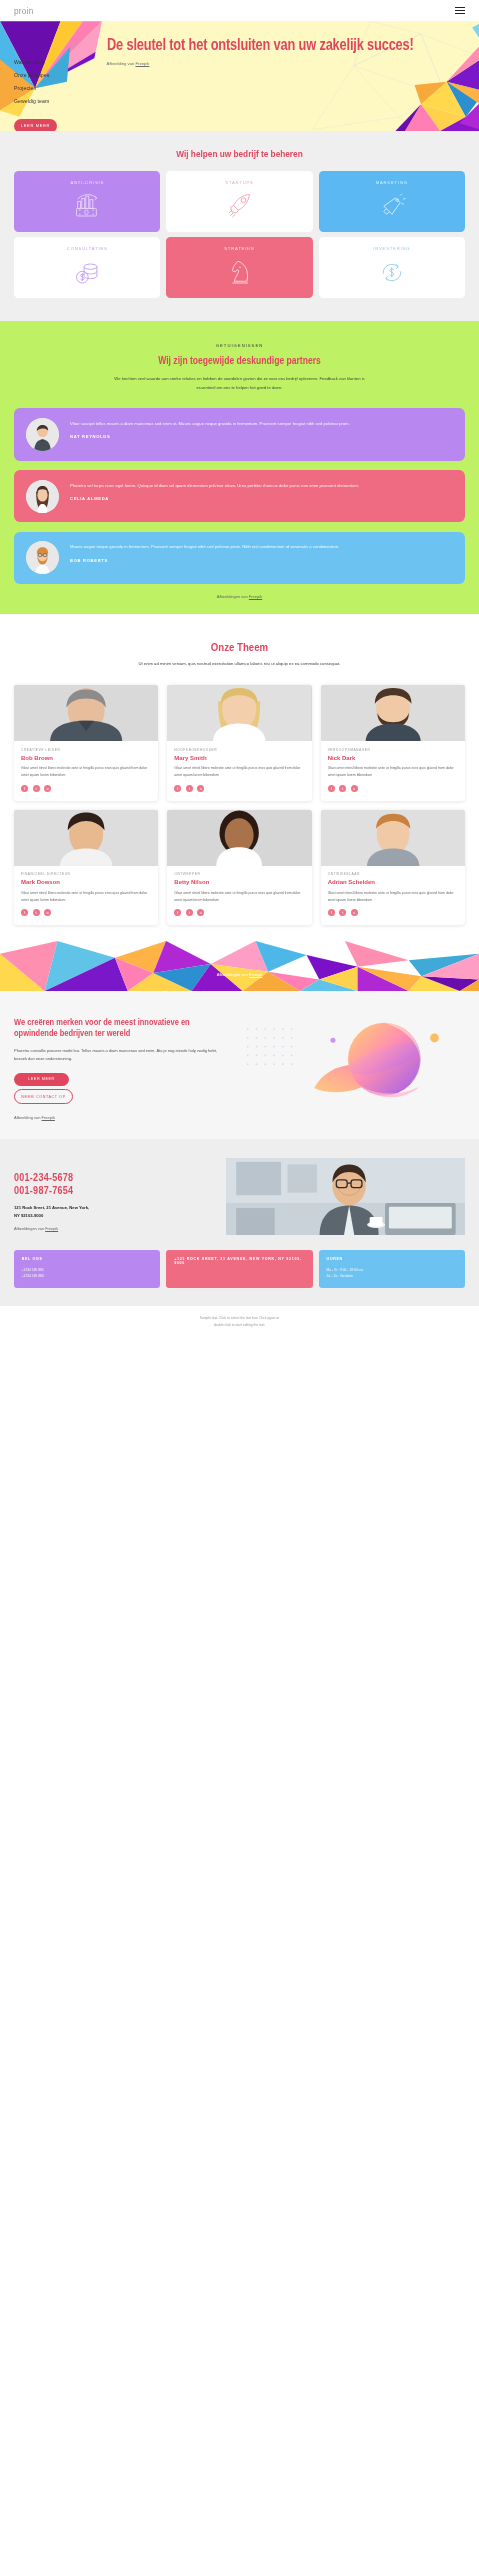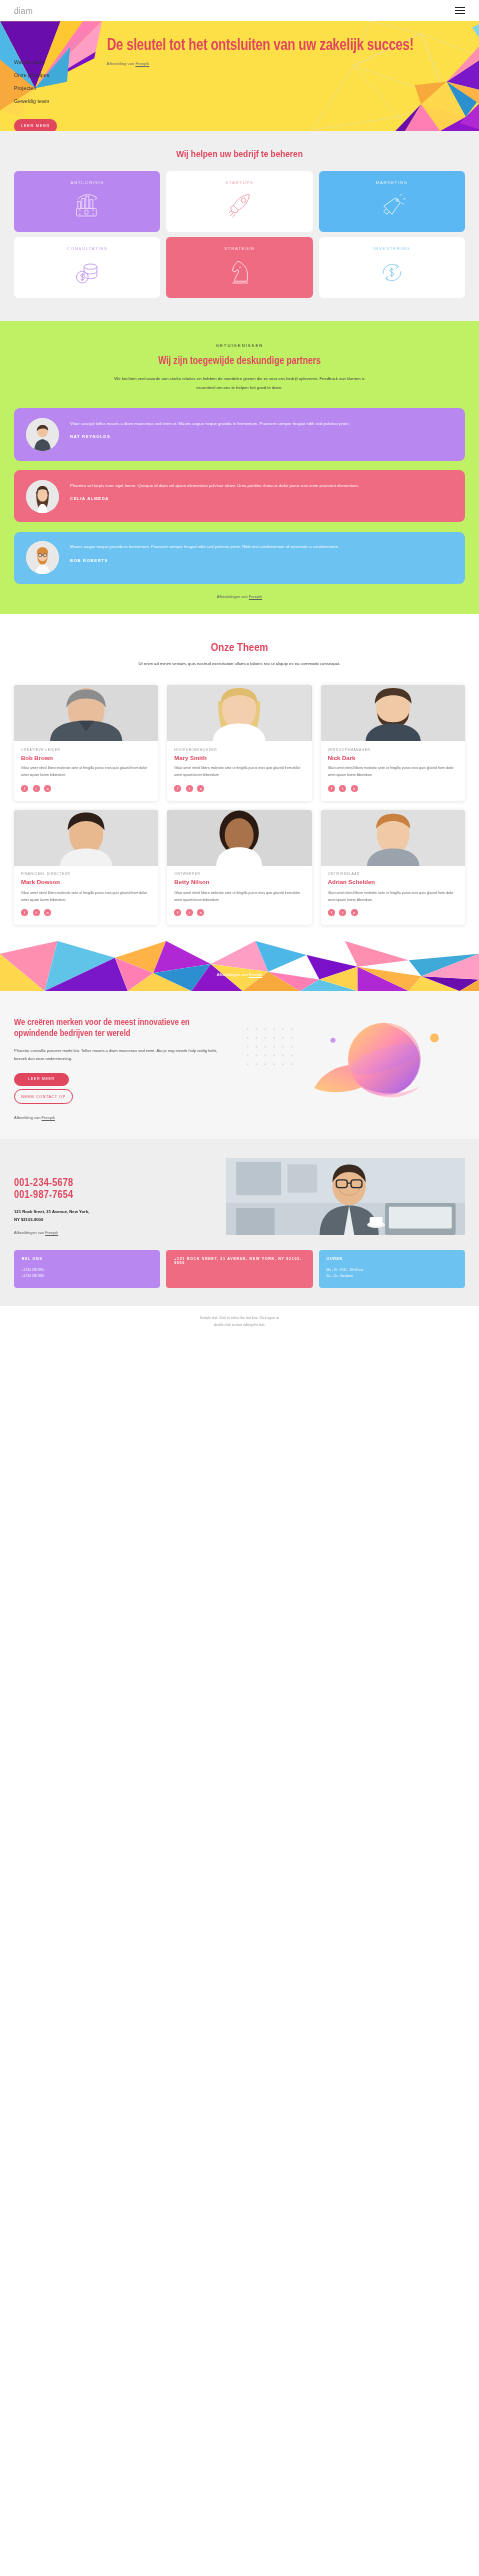--- a/index.html
+++ b/index.html
@@ -24,21 +24,21 @@
     z-index:50;
   }
   .logo { font-size:8.3px; color:#9a9a9a; letter-spacing:0.2px; }
   .burger { display:flex; flex-direction:column; gap:1.6px; cursor:pointer; }
   .burger span { display:block; width:9.6px; height:1.2px; background:#222; }
 
   
   .hero {
     position:relative;
     height:110px;
-    background:#fde047;
+    background:#fef9c3;
     overflow:hidden;
   }
   .hero-poly-left, .hero-poly-right {
     position:absolute; top:0; pointer-events:none;
   }
   .hero-inner {
     position:relative; z-index:10;
     display:flex;
     padding:0 14px;
     height:100%;
@@ -237,21 +237,21 @@
   }
   .brands-btn.ghost {
     background:transparent; color:#e1465f; border:0.6px solid #e1465f;
     width:59px;
   }
   .brands-credit { font-size:4px; color:#666; margin-top:7.7px; }
   .brands-right { flex:1; position:relative; height:96px; }
 
   
   .contact { background:#eeeeee; padding:19px 14px 18px; }
-  .contact-top { display:flex; gap:14px; align-items:flex-end; }
+  .contact-top { display:flex; gap:14px; align-items:center; }
   .contact-left { flex:0 0 44%; padding-top:9px; }
   .phone {
     color:#e1465f; font-size:10.5px; font-weight:bold; line-height:1.22;
     font-family:"Liberation Sans Narrow","Liberation Sans",sans-serif;
     transform:scaleX(0.86); transform-origin:left;
     letter-spacing:0.3px;
   }
   .address {
     margin-top:7px; font-size:4.2px; line-height:1.85; font-weight:bold; color:#232323;
   }
@@ -277,21 +277,21 @@
     background:#fff; padding:9px 14px 11.5px; text-align:center;
   }
   .footer p { font-size:3.3px; color:#9a9a9a; line-height:1.9; }
 </style>
 </head>
 <body>
 
 <div class="page">
 
   <div class="site-header">
-    <div class="logo">diam</div>
+    <div class="logo">proin</div>
     <div class="burger">
       <span></span>
         <span></span>
         <span></span>
     </div>
   </div>
 
   <div class="hero">
     <svg class="hero-poly-left" width="102" height="96" viewBox="0 0 160 150">
       <polygon points="0,0 95,0 55,105" fill="#6a0dad"></polygon>

